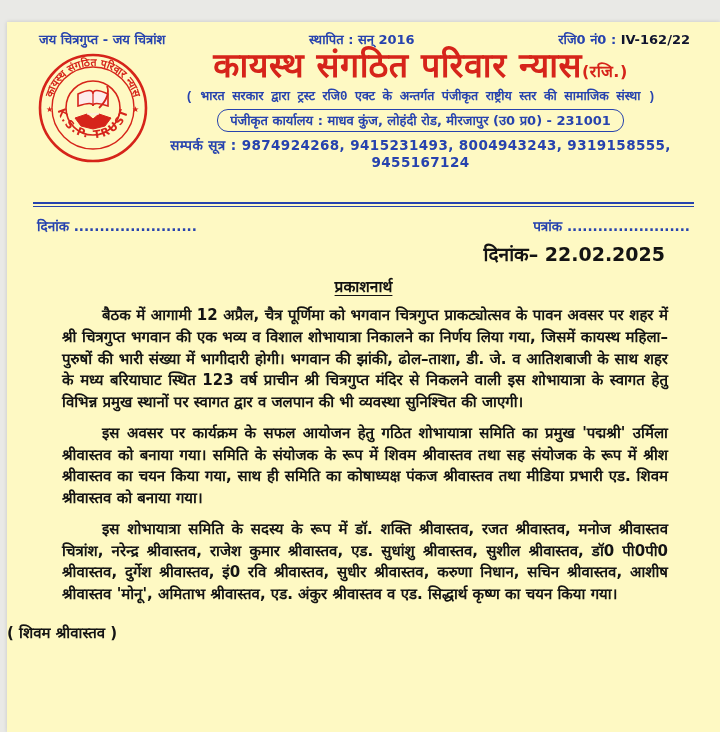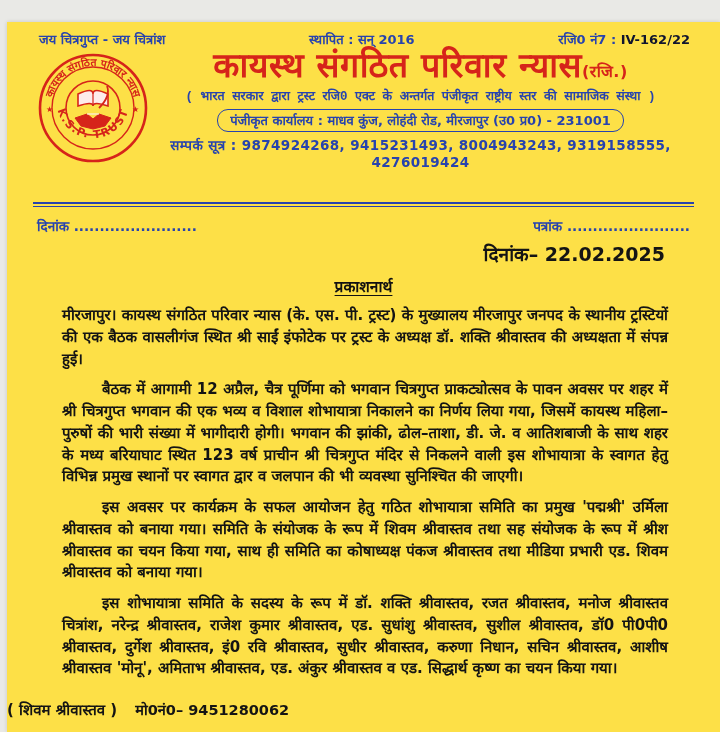--- a/index.html
+++ b/index.html
@@ -3,21 +3,21 @@
 <meta charset="utf-8">
 <style>
   html,body{margin:0;padding:0;}
   body{
     width:720px;height:732px;overflow:hidden;
     background:#e9e9e6;
     font-family:"DejaVu Sans","Liberation Sans",sans-serif;
   }
   .page{
     position:absolute;left:7px;top:22px;right:0;bottom:0;
-    background:#fde047;
+    background:#fef9c3;
     box-shadow:0 0 4px rgba(0,0,0,.15);
   }
   
   .top-row{
     display:flex;justify-content:space-between;
     padding:8px 30px 0 32px;
     font-size:13px;font-weight:bold;color:#2743ae;
   }
   .top-row .reg-val{color:#10142e;font-weight:800;}
   
@@ -80,21 +80,21 @@
 </style>
 </head>
 <body>
 
 <div class="page">
 
   <div class="top-row">
     <span>जय चित्रगुप्त - जय चित्रांश</span>
     <span>स्थापित : सन् 2016</span>
     <span>
-      <span>रजि0 नं7 :</span>
+      <span>रजि0 नं0 :</span>
       <span class="reg-val">IV-162/22</span>
     </span>
   </div>
 
   <div class="header">
     <svg class="logo" viewBox="0 0 112 112">
       <circle cx="56" cy="56" r="53" fill="none" stroke="#d6241a" stroke-width="2.6"></circle>
       <circle cx="56" cy="56" r="41" fill="none" stroke="#d6241a" stroke-width="1.4"></circle>
       <defs>
         <path id="arcTop" d="M 14,56 A 42,42 0 1 1 98,56" fill="none"></path>
@@ -121,21 +121,21 @@
       </g>
     </svg>
     <div class="head-text">
       <div class="org-title">
         <span>कायस्थ संगठित परिवार न्यास</span><span class="reg-suffix">(रजि.)</span>
       </div>
       <div class="subtitle">( भारत सरकार द्वारा ट्रस्ट रजि0 एक्ट के अन्तर्गत पंजीकृत राष्ट्रीय स्तर की सामाजिक संस्था )</div>
       <div>
         <span class="addr-box">पंजीकृत कार्यालय : माधव कुंज, लोहंदी रोड, मीरजापुर (उ0 प्र0) - 231001</span>
       </div>
-      <div class="contact">सम्पर्क सूत्र : 9874924268, 9415231493, 8004943243, 9319158555, 4276019424</div>
+      <div class="contact">सम्पर्क सूत्र : 9874924268, 9415231493, 8004943243, 9319158555, 9455167124</div>
     </div>
   </div>
 
   <div class="sep"></div>
 
   <div class="meta-row">
     <span>
       <span>दिनांक</span>
       <span>........................</span>
     </span>
@@ -146,27 +146,22 @@
   </div>
 
   <div class="date-line">
     <span>दिनांक–</span>
     <span>22.02.2025</span>
   </div>
 
   <div class="heading">प्रकाशनार्थ</div>
 
   <div class="letter-body">
-    <p class="para first">मीरजापुर। कायस्थ संगठित परिवार न्यास (के. एस. पी. ट्रस्ट) के मुख्यालय मीरजापुर जनपद के स्थानीय ट्रस्टियों की एक बैठक वासलीगंज स्थित श्री साईं इंफोटेक पर ट्रस्ट के अध्यक्ष डॉ. शक्ति श्रीवास्तव की अध्यक्षता में संपन्न हुई।</p>
     <p class="para">बैठक में आगामी 12 अप्रैल, चैत्र पूर्णिमा को भगवान चित्रगुप्त प्राकट्योत्सव के पावन अवसर पर शहर में श्री चित्रगुप्त भगवान की एक भव्य व विशाल शोभायात्रा निकालने का निर्णय लिया गया, जिसमें कायस्थ महिला–पुरुषों की भारी संख्या में भागीदारी होगी। भगवान की झांकी, ढोल–ताशा, डी. जे. व आतिशबाजी के साथ शहर के मध्य बरियाघाट स्थित 123 वर्ष प्राचीन श्री चित्रगुप्त मंदिर से निकलने वाली इस शोभायात्रा के स्वागत हेतु विभिन्न प्रमुख स्थानों पर स्वागत द्वार व जलपान की भी व्यवस्था सुनिश्चित की जाएगी।</p>
     <p class="para">इस अवसर पर कार्यक्रम के सफल आयोजन हेतु गठित शोभायात्रा समिति का प्रमुख 'पद्मश्री' उर्मिला श्रीवास्तव को बनाया गया। समिति के संयोजक के रूप में शिवम श्रीवास्तव तथा सह संयोजक के रूप में श्रीश श्रीवास्तव का चयन किया गया, साथ ही समिति का कोषाध्यक्ष पंकज श्रीवास्तव तथा मीडिया प्रभारी एड. शिवम श्रीवास्तव को बनाया गया।</p>
     <p class="para">इस शोभायात्रा समिति के सदस्य के रूप में डॉ. शक्ति श्रीवास्तव, रजत श्रीवास्तव, मनोज श्रीवास्तव चित्रांश, नरेन्द्र श्रीवास्तव, राजेश कुमार श्रीवास्तव, एड. सुधांशु श्रीवास्तव, सुशील श्रीवास्तव, डॉ0 पी0पी0 श्रीवास्तव, दुर्गेश श्रीवास्तव, इं0 रवि श्रीवास्तव, सुधीर श्रीवास्तव, करुणा निधान, सचिन श्रीवास्तव, आशीष श्रीवास्तव 'मोनू', अमिताभ श्रीवास्तव, एड. अंकुर श्रीवास्तव व एड. सिद्धार्थ कृष्ण का चयन किया गया।</p>
   </div>
 
   <div class="sig">
     <span class="sig-name">( शिवम श्रीवास्तव )</span>
-    <span class="sig-phone">
-      <span>मो0नं0–</span>
-      <span>9451280062</span>
-    </span>
   </div>
 
 </div>
 
 </body></html>

